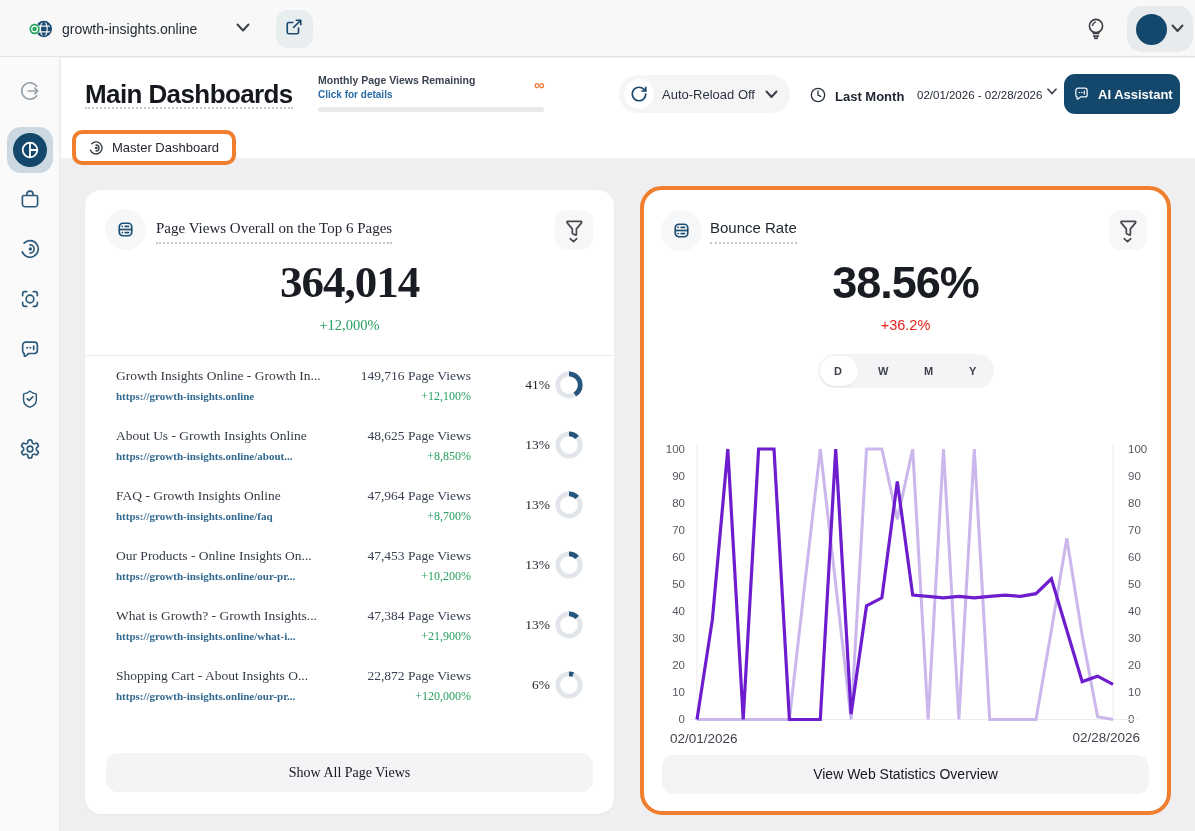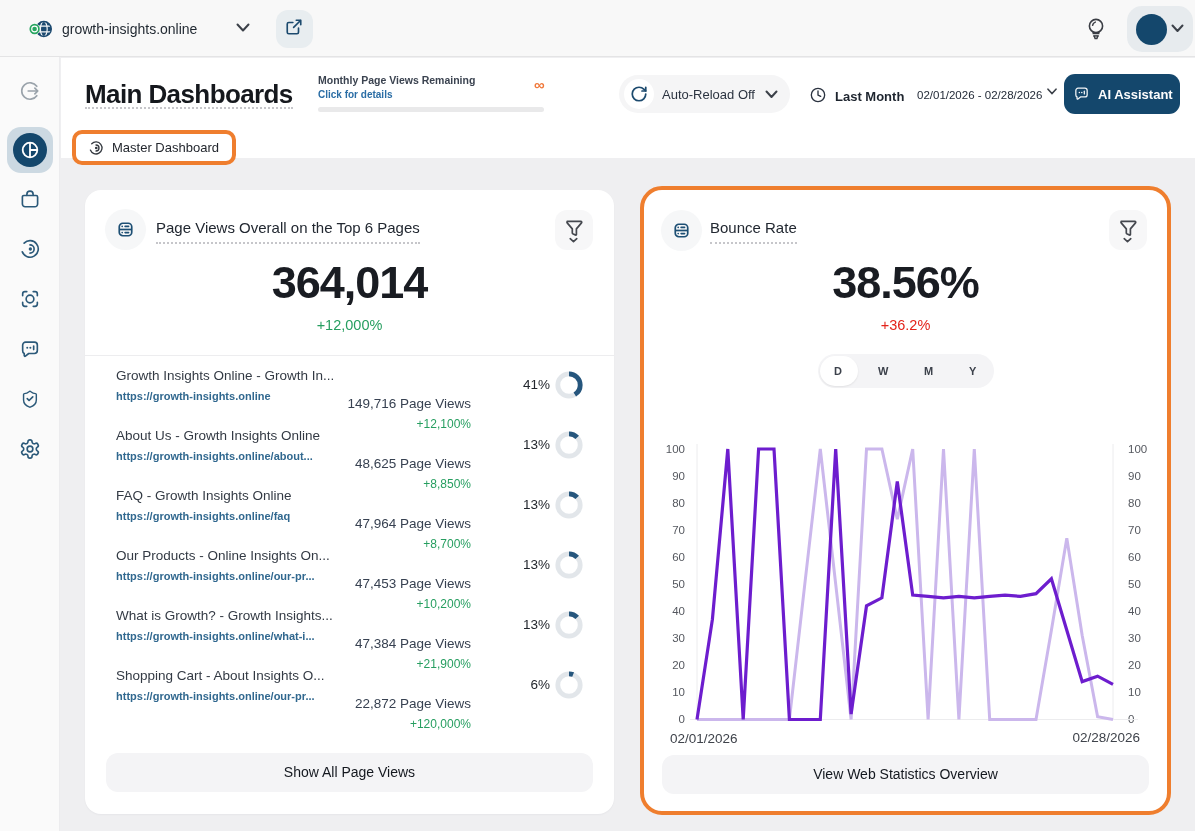--- a/index.html
+++ b/index.html
@@ -35,36 +35,36 @@
 #daterange { position:absolute; left:856px; top:31px; font-size:11.5px; font-weight:500; color:#232b38; }
 #ai-btn { position:absolute; left:1003px; top:16px; width:116px; height:40px; background:#14476c; border-radius:11px; }
 #ai-btn .tx { position:absolute; left:34px; top:13px; font-size:13px; font-weight:600; color:#fdfdfd; white-space:nowrap; }
 
 #tab1 { position:absolute; left:11px; top:72px; width:164px; height:35px; border:4px solid #ef7e2e; border-radius:10px; background:#fff; }
 #tab1 .tx { position:absolute; left:36px; top:6px; font-size:13px; font-weight:500; color:#23272e; white-space:nowrap; }
 #tab2 { position:absolute; left:186px; top:76px; width:200px; height:27px; }
 #tab2 .tx { position:absolute; left:22px; top:6px; font-size:13px; font-weight:500; color:#23272e; white-space:nowrap; }
 
 
-#card-l { position:absolute; left:85px; top:190px; width:529px; height:624px; background:#fff; border-radius:16px; box-shadow:0 1px 2px rgba(16,24,40,.04); }
+#card-l { position:absolute; left:85px; top:190px; width:529px; height:624px; background:#fff; border-radius:16px; box-shadow:0 1px 2px rgba(16,24,40,.04);font-family:Liberation Serif, serif; }
 #card-r { position:absolute; left:640px; top:186px; width:531px; height:629px; background:#fff; border:4px solid #ef7e2e; border-radius:22px; }
 .cardicon { position:absolute; width:41px; height:41px; border-radius:50%; background:#f6f7f8; }
 .cardtitle { position:absolute; font-size:15px; line-height:16px; font-weight:500; color:#222831; border-bottom:2px dotted #c6c6ca; padding-bottom:6px; }
 .filterbtn { position:absolute; width:38px; height:40px; background:#f7f7f8; border-radius:12px; }
 .bignum { position:absolute; width:100%; text-align:center; font-size:45px; line-height:45px; font-weight:700; color:#191c22; letter-spacing:-1px; }
 .delta { position:absolute; width:100%; text-align:center; font-size:14.5px; font-weight:500; }
 .cardbtn { position:absolute; background:#f4f4f6; border-radius:12px; font-size:14px; font-weight:500; color:#14181f; text-align:center; line-height:39px; height:39px; }
 
 
 #divider { position:absolute; left:0px; top:165px; width:529px; height:1px; background:#ededef; }
 .prow { position:absolute; left:31px; width:467px; height:48px; }
 .prow .tt { font-size:13.5px; line-height:16px; font-weight:400; color:#333a44; }
 .prow .url { font-size:11px; line-height:13px; font-weight:700; color:#31688f; margin-top:6px; }
 .prow .mid { position:absolute; right:112px; top:0; text-align:right; }
-.prow .mid .v { font-size:13.5px; line-height:16px; color:#374151;margin-top:28px; }
+.prow .mid .v { font-size:13.5px; line-height:16px; color:#374151; }
 .prow .mid .d { font-size:12px; line-height:13px; color:#269e60; margin-top:6px; }
 .prow .pct { position:absolute; right:33px; top:9px; font-size:13.5px; color:#23272e; }
 .prow .donut { position:absolute; right:0px; top:3px; }
 
 
 #seg { position:absolute; left:174px; top:164px; width:176px; height:34px; background:#f4f4f6; border-radius:17px; }
 #seg .on { position:absolute; left:2px; top:2px; width:38px; height:30px; background:#fff; border-radius:15px; box-shadow:0 1px 2px rgba(0,0,0,.08); }
 #seg span { position:absolute; top:11px; font-size:11px; font-weight:700; color:#3c414b; }
 #xlab1 { position:absolute; left:26px; top:541px; font-size:13.5px; color:#3f434b; }
 #xlab2 { position:absolute; right:27px; top:540px; font-size:13.5px; color:#3f434b; }

